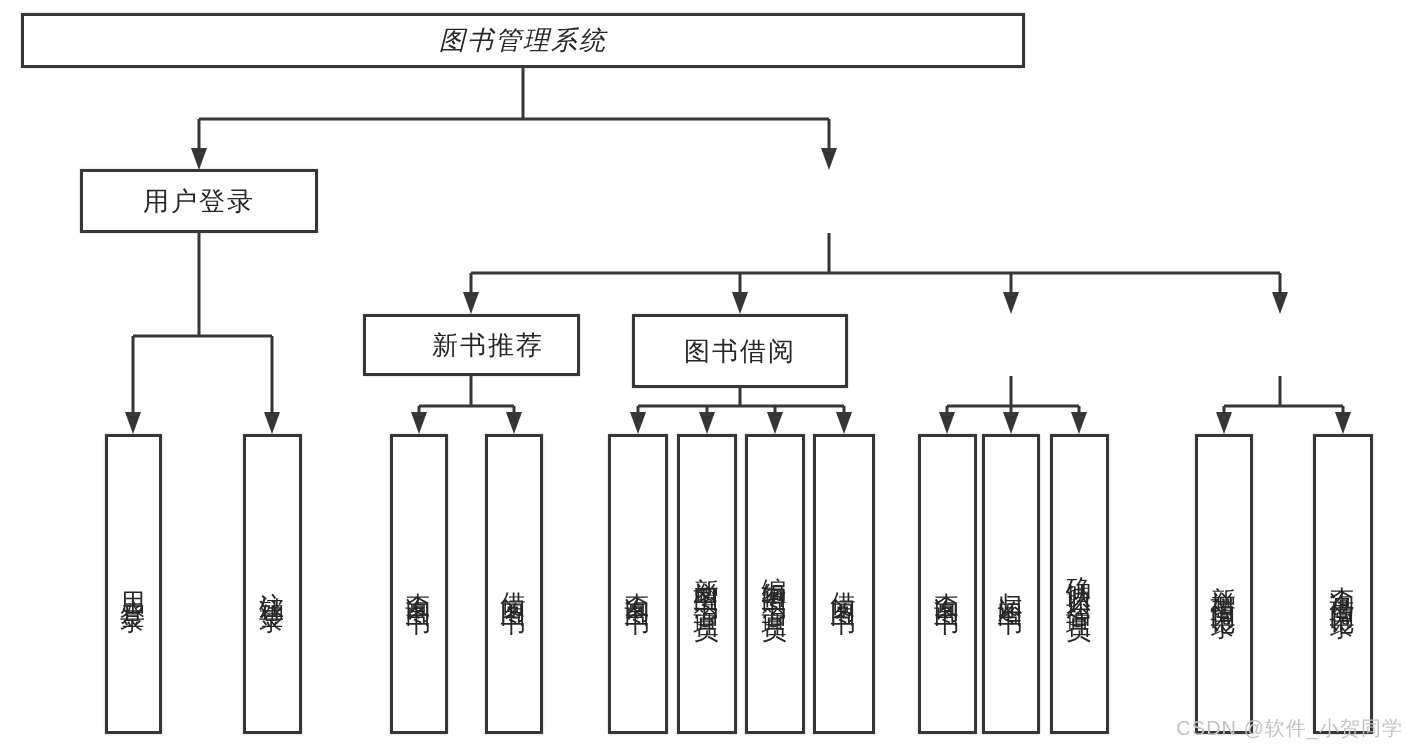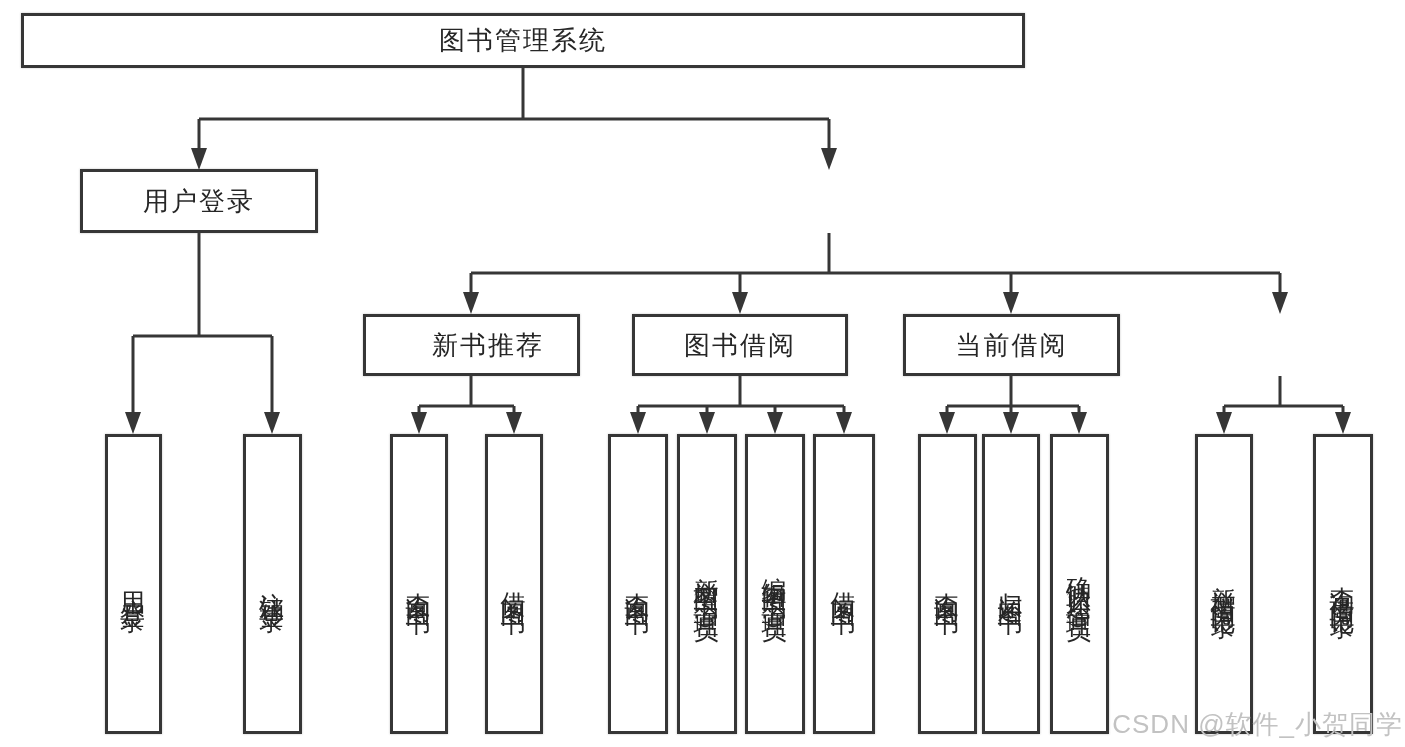--- a/index.html
+++ b/index.html
@@ -43,21 +43,21 @@
     writing-mode: vertical-rl;
     text-orientation: mixed;
     font-size: 25px;
     letter-spacing: 6px;
     white-space: nowrap;
   }
   .watermark {
     position: absolute;
     right: 2px;
     bottom: 5px;
-    font-size: 26px;
+    font-size: 20px;
     letter-spacing: 1px;
     color: #c2c2c2;
     z-index: 5;
     white-space: nowrap;
   }
 </style>
 </head>
 <body>
 
 <div class="canvas">
@@ -95,36 +95,33 @@
       <polygon points="767,412 783,412 775,434"></polygon>
       <polygon points="836,412 852,412 844,434"></polygon>
       <polygon points="939,412 955,412 947,434"></polygon>
       <polygon points="1003,412 1019,412 1011,434"></polygon>
       <polygon points="1071,412 1087,412 1079,434"></polygon>
       <polygon points="1216,412 1232,412 1224,434"></polygon>
       <polygon points="1335,412 1351,412 1343,434"></polygon>
     </g>
   </svg>
 
-  <div class="box" style="left:21px; top:13px; width:1004px; height:55px;">
+  <div class="box" style="left:21px; top:13px; width:1004px; height:55px;font-style:italic;">
     <span class="h-label">图书管理系统</span>
   </div>
 
   <div class="box" style="left:80px; top:169px; width:238px; height:64px;">
     <span class="h-label">用户登录</span>
   </div>
 
   <div class="box" style="left:363px; top:314px; width:217px; height:62px;padding-left:33px;">
     <span class="h-label">新书推荐</span>
   </div>
-  <div class="box" style="left:632px; top:314px; width:216px; height:62px;">
+  <div class="box" style="left:632px; top:314px; width:216px; height:74px;">
     <span class="h-label">图书借阅</span>
-  </div>
-  <div class="box" style="left:903px; top:314px; width:217px; height:62px;">
-    <span class="h-label">当前借阅</span>
   </div>
 
   <div class="box" style="left:105px; top:434px; width:57px; height:300px;">
     <span class="vtext">用户登录</span>
   </div>
   <div class="box" style="left:243px; top:434px; width:59px; height:300px;">
     <span class="vtext">注销登录</span>
   </div>
 
   <div class="box" style="left:390px; top:434px; width:58px; height:300px;">

